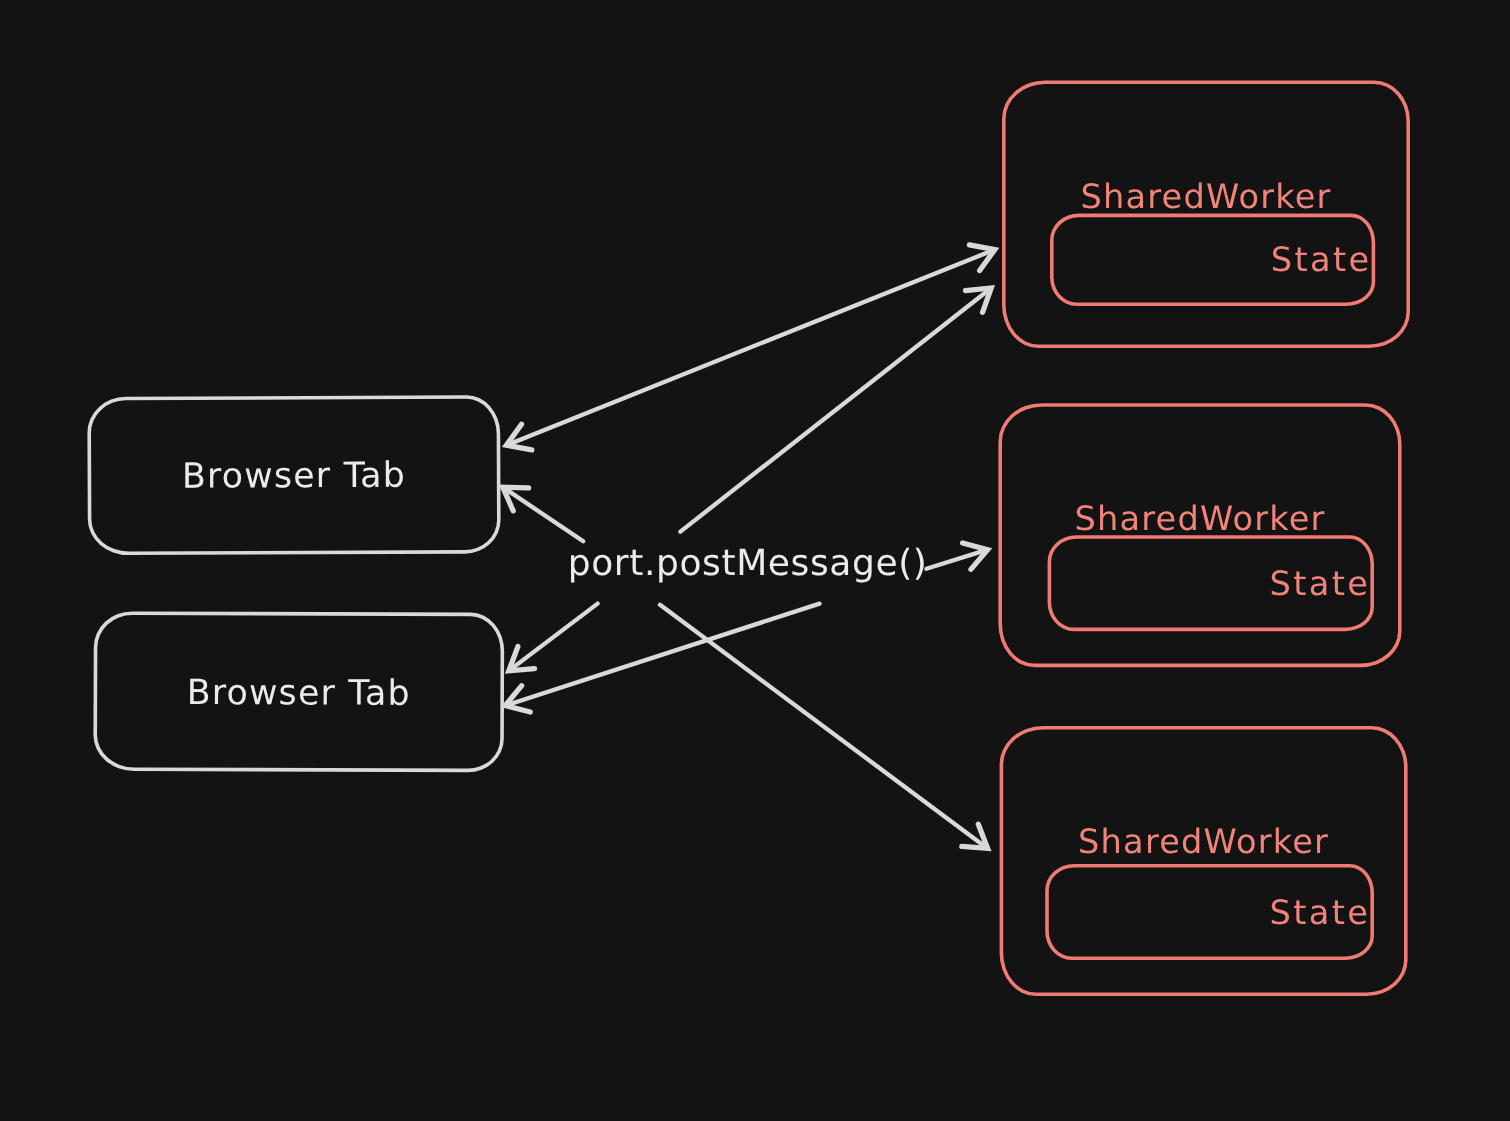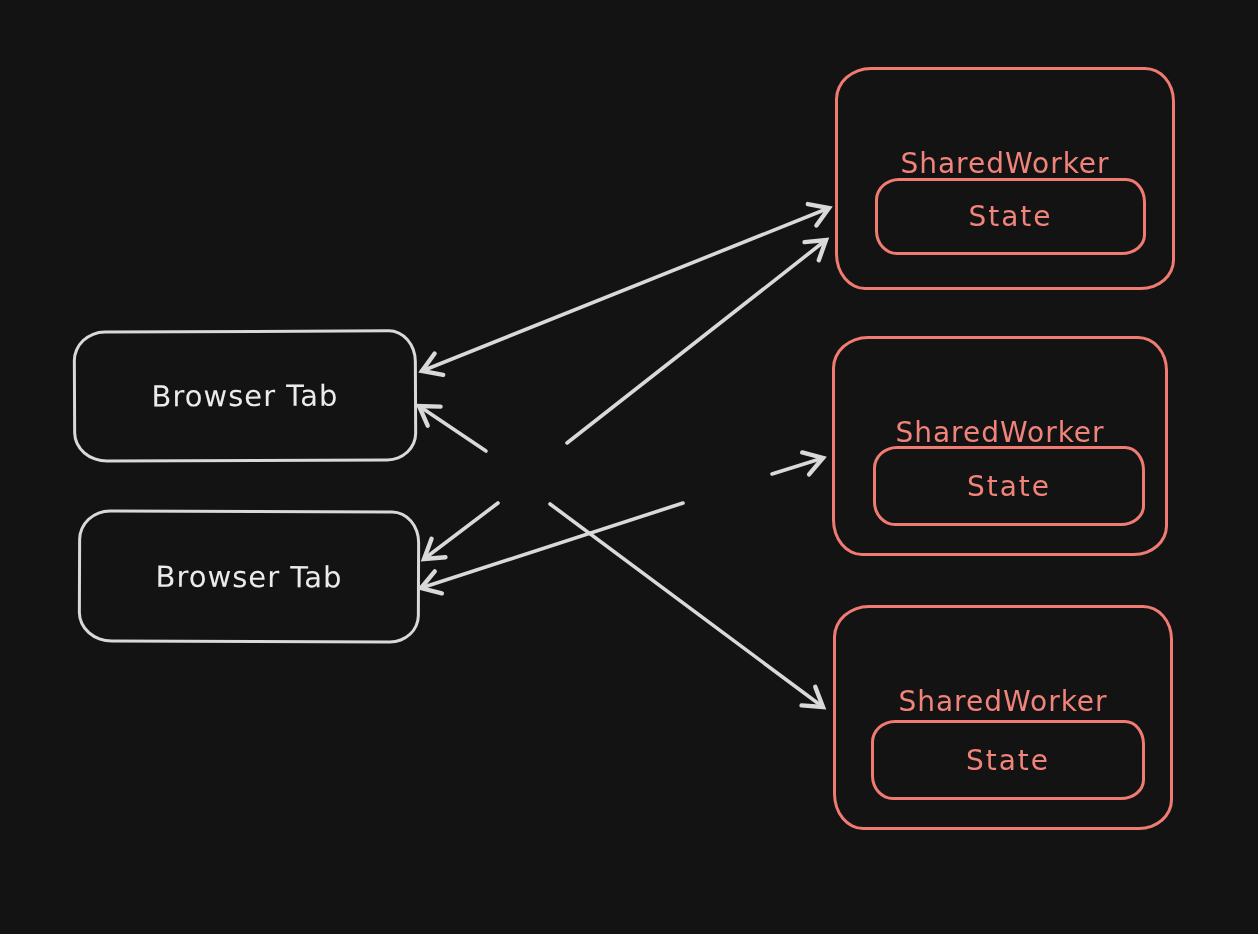--- a/index.html
+++ b/index.html
@@ -46,21 +46,21 @@
     letter-spacing: 1px;
     margin-top: 39px;
   }
   .state-box {
     position: absolute;
     box-sizing: border-box;
     border: 3.5px solid #ef7b72;
     border-radius: 24px 20px 24px 22px / 22px 24px 20px 24px;
     display: flex;
     align-items: center;
-    justify-content: center;
+    justify-content: flex-end;
     font-size: 28px;
     letter-spacing: 2px;
   }
   
   .center-label {
     position: absolute;
     left: 468px;
     top: 452px;
     width: 310px;
     text-align: center;
@@ -108,20 +108,21 @@
   </svg>
 
   <div class="node tab-box tilt-a" style="left:73px; top:330px; width:344px; height:132px;">
     <span>Browser Tab</span>
   </div>
 
   <div class="node tab-box tilt-b" style="left:78px; top:510px; width:342px; height:133px;">
     <span>Browser Tab</span>
   </div>
 
+  <div class="center-label">port.postMessage()</div>
 
   <div class="node worker-box" style="left:835px; top:67px; width:340px; height:223px;">
     <div class="worker-title">SharedWorker</div>
     <div class="state-box" style="left:37px; top:108px; width:271px; height:77px;">
       <span>State</span>
     </div>
   </div>
 
   <div class="node worker-box" style="left:832px; top:336px; width:336px; height:220px;">
     <div class="worker-title">SharedWorker</div>

